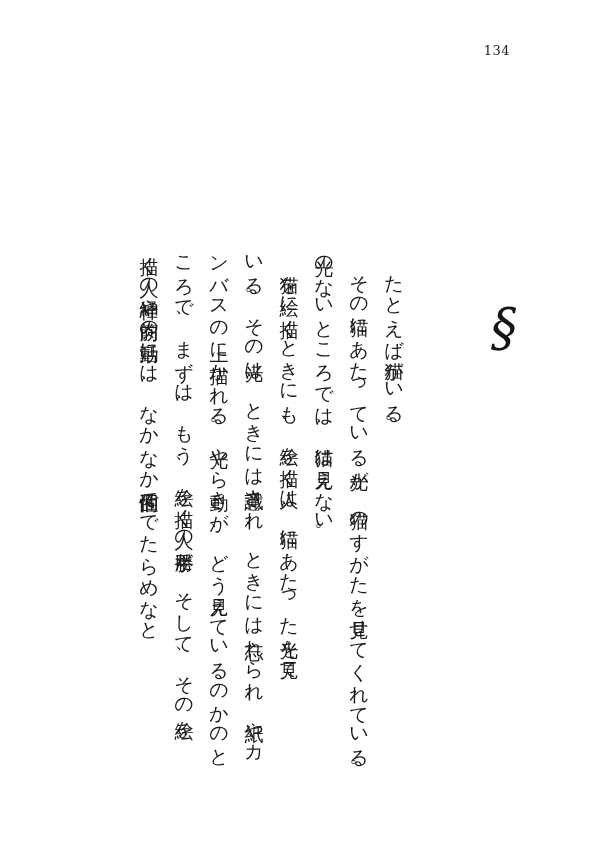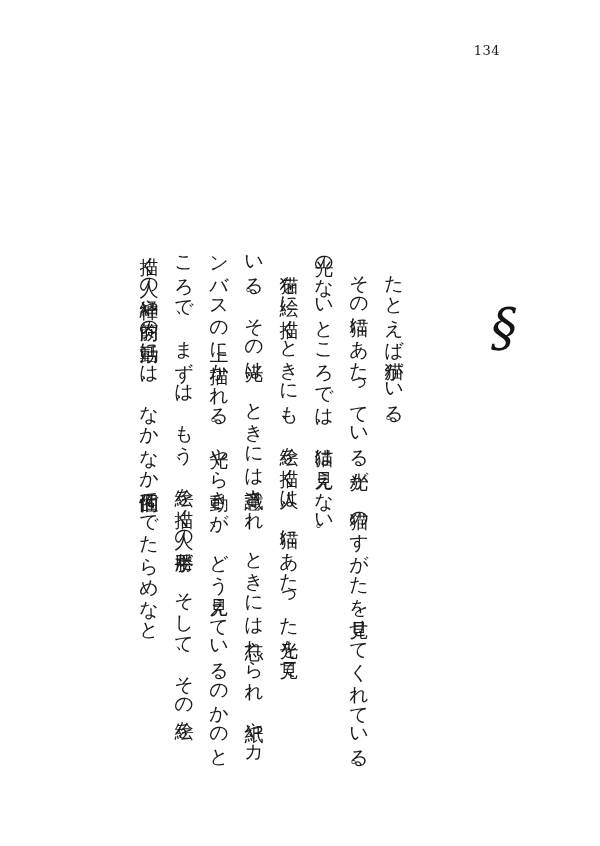--- a/index.html
+++ b/index.html
@@ -16,21 +16,21 @@
     position: relative;
     width: 600px;
     height: 846px;
     background: #ffffff;
     color: #1b1b1b;
     overflow: hidden;
   }
   .page-number {
     position: absolute;
     top: 43px;
-    right: 100px;
+    right: 90px;
     font-size: 13px;
     letter-spacing: 0.5px;
     color: #1b1b1b;
   }
   .section-mark {
     position: absolute;
     top: 301px;
     left: 487px;
     width: 34px;
     text-align: center;

